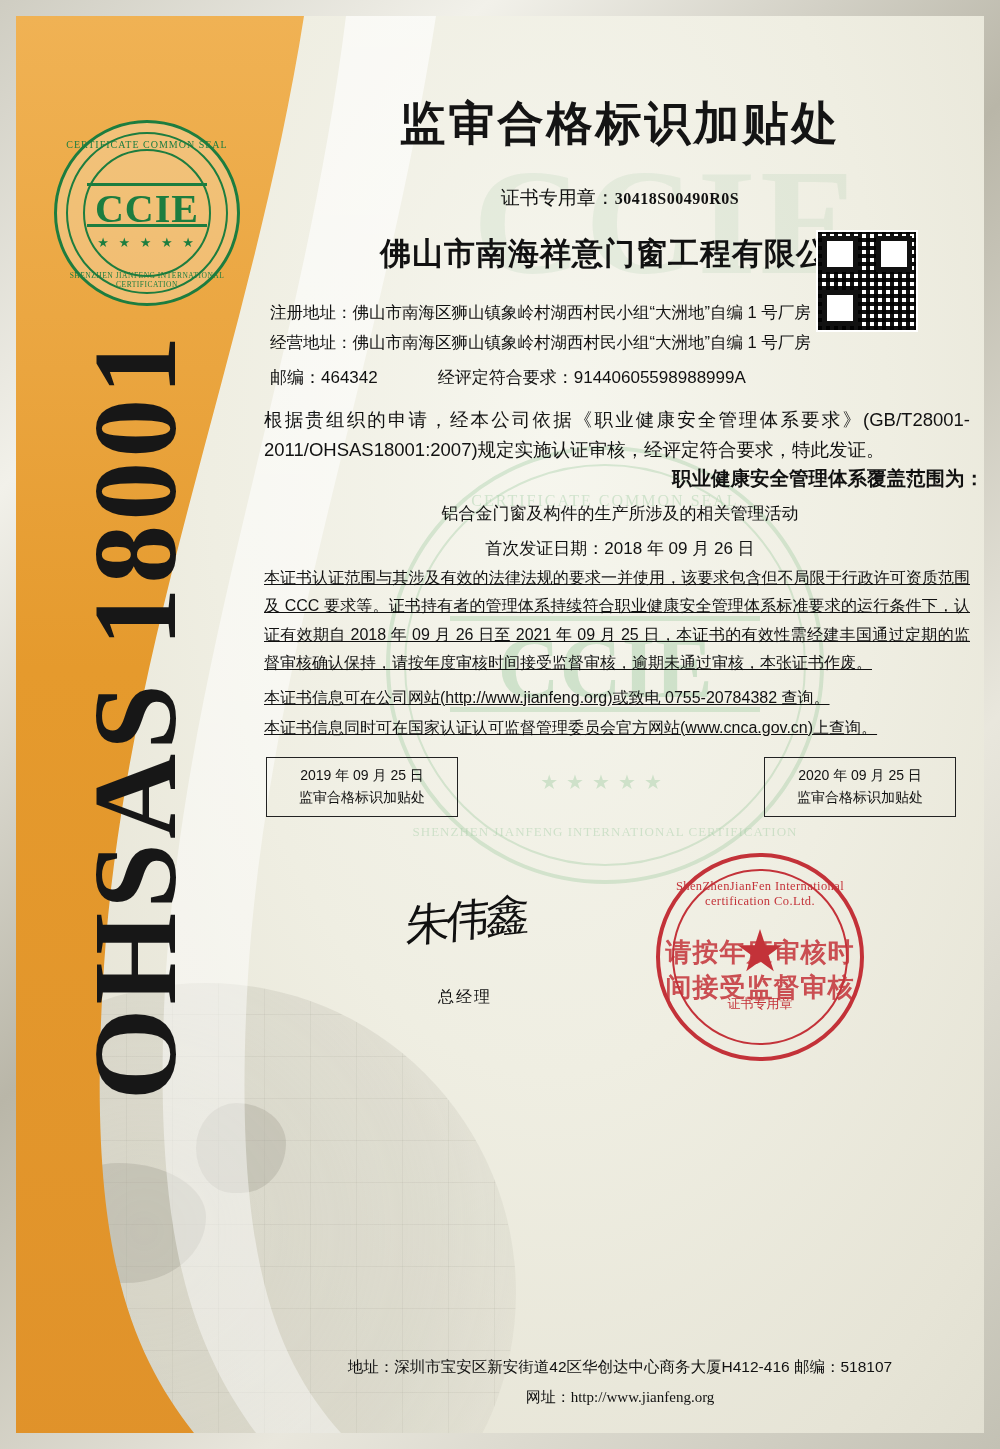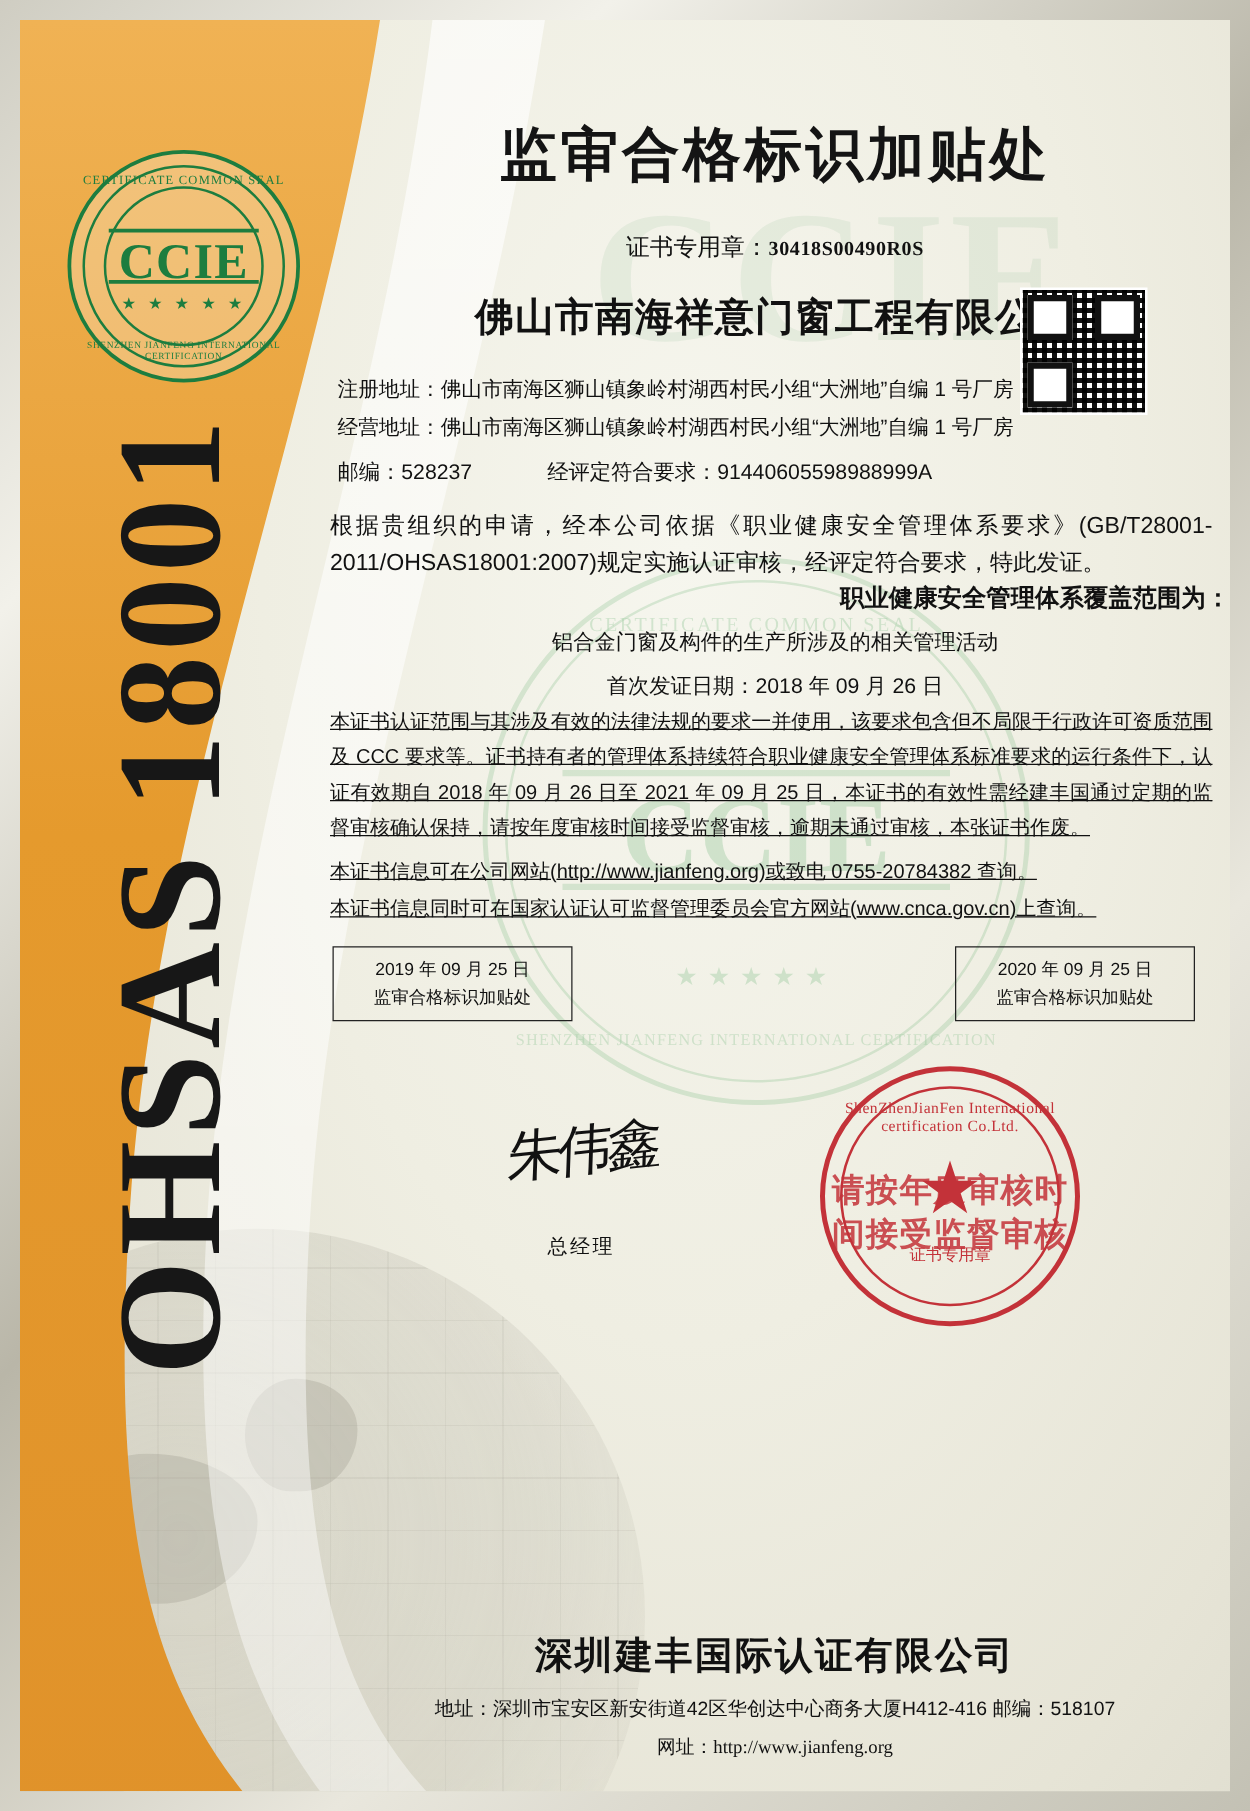--- a/index.html
+++ b/index.html
@@ -298,21 +298,21 @@
           <span class="v">佛山市南海区狮山镇象岭村湖西村民小组“大洲地”自编 1 号厂房</span>
         </div>
         <div class="addr-row">
           <span class="k">经营地址：</span>
           <span class="v">佛山市南海区狮山镇象岭村湖西村民小组“大洲地”自编 1 号厂房</span>
         </div>
       </div>
 
       <div class="meta-row">
         <div>
-          <span>邮编：</span><span>528237</span>
+          <span>邮编：</span><span>464342</span>
         </div>
         <div>
           <span>经评定符合要求：</span><span>91440605598988999A</span>
         </div>
       </div>
 
       <div class="body-text">根据贵组织的申请，经本公司依据《职业健康安全管理体系要求》(GB/T28001-2011/OHSAS18001:2007)规定实施认证审核，经评定符合要求，特此发证。</div>
 
       <div class="scope-title">职业健康安全管理体系覆盖范围为：</div>
       <div class="scope-body">铝合金门窗及构件的生产所涉及的相关管理活动</div>
@@ -347,20 +347,19 @@
         <div class="red-stamp">
           <div class="r2"></div>
           <div class="txt-t">ShenZhenJianFen International certification Co.Ltd.</div>
           <div class="cn">请按年度审核时间接受监督审核</div>
           <div class="star">★</div>
           <div class="txt-b">证书专用章</div>
         </div>
       </div>
 
       <div class="footer">
-        <div class="org">深圳建丰国际认证有限公司</div>
         <div class="line">地址：深圳市宝安区新安街道42区华创达中心商务大厦H412-416    邮编：518107</div>
         <div class="web">网址：http://www.jianfeng.org</div>
       </div>
 
     </div>
   </div>
 </div>
 
 </body></html>

